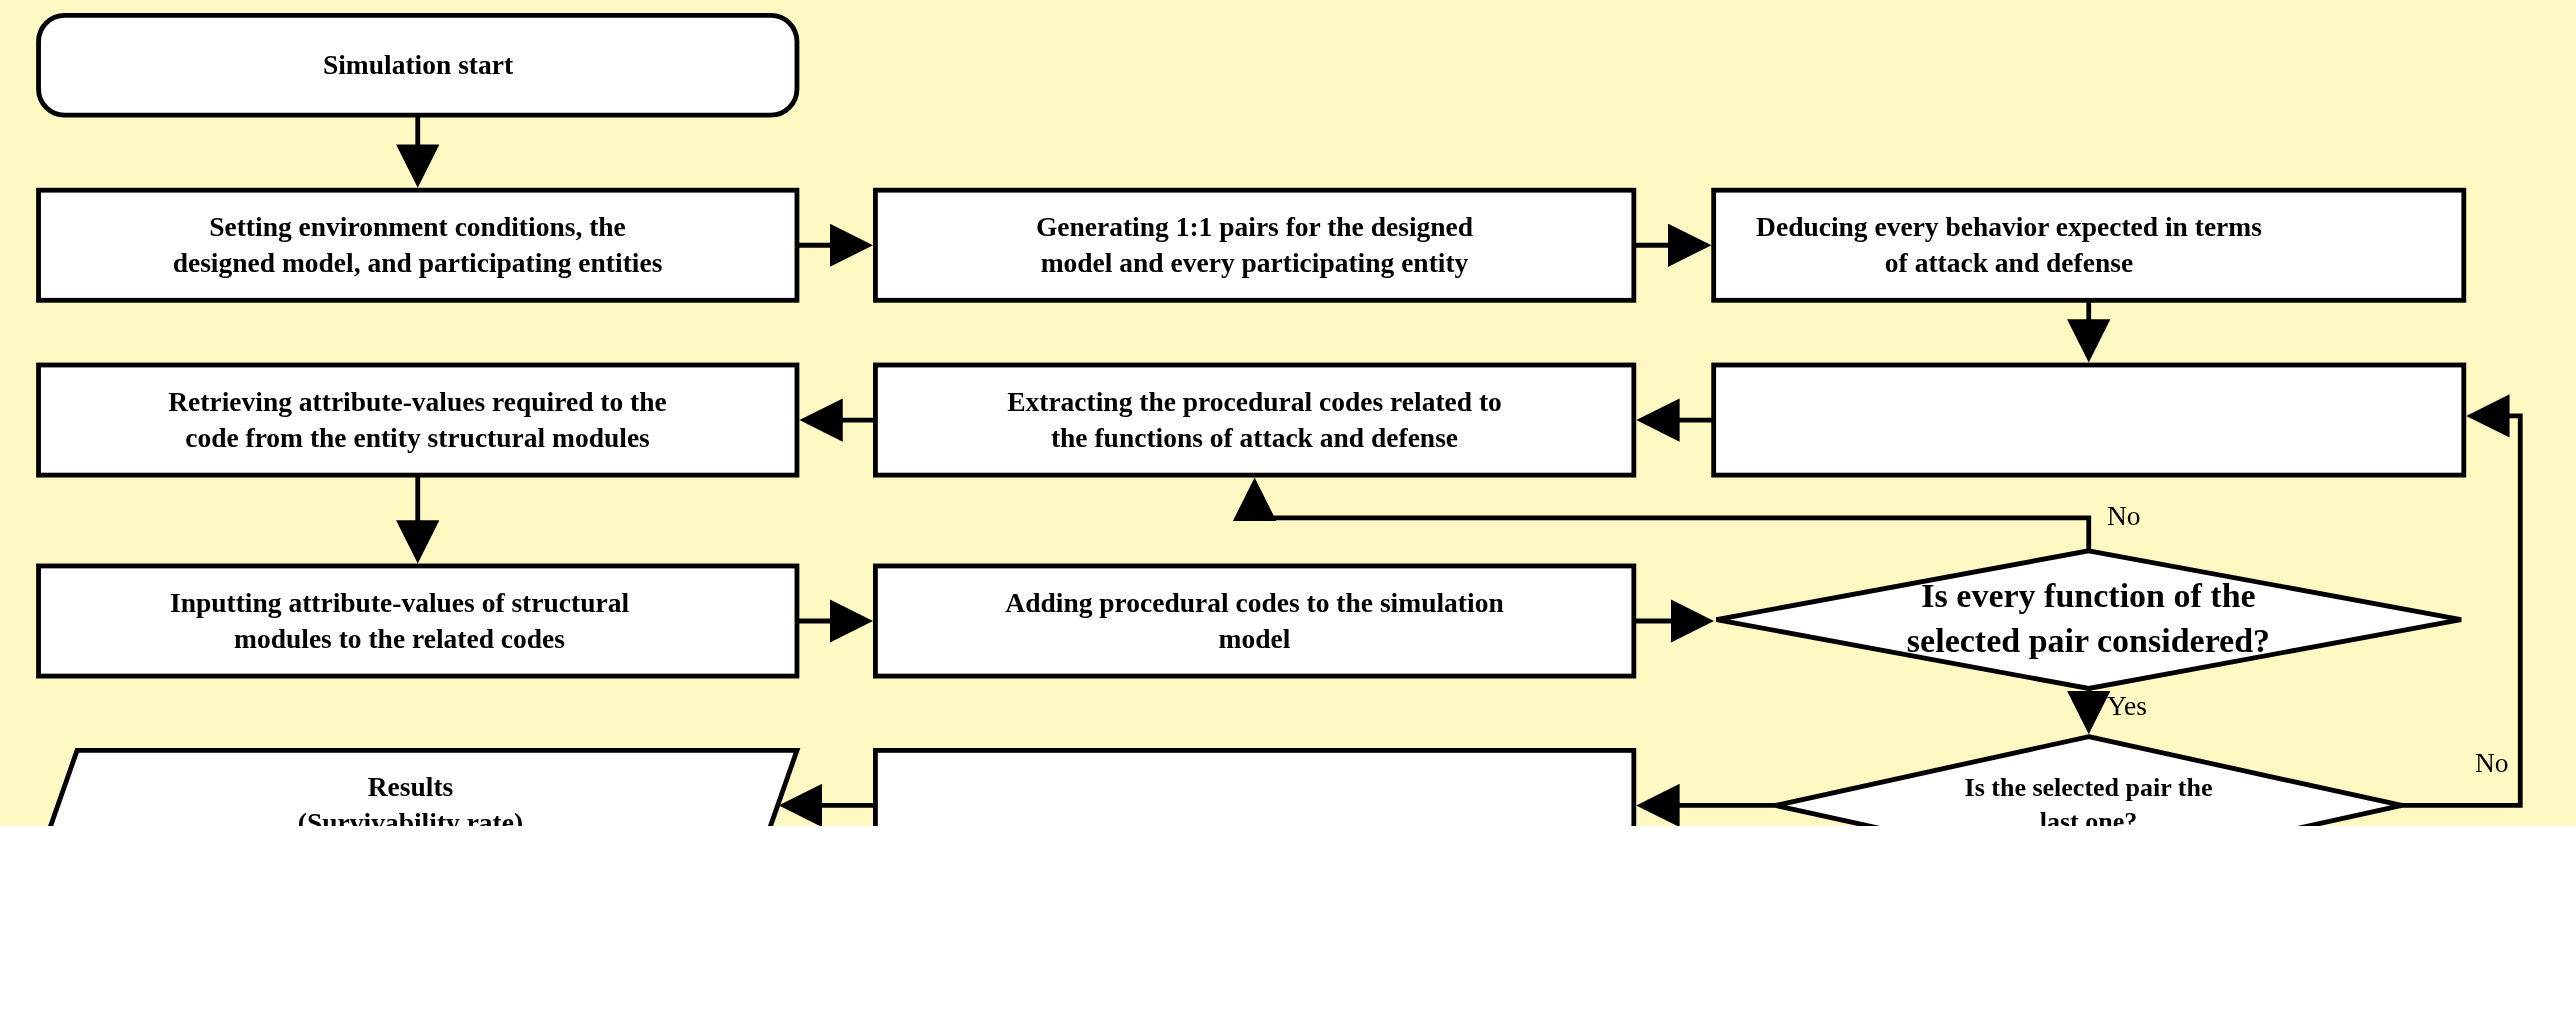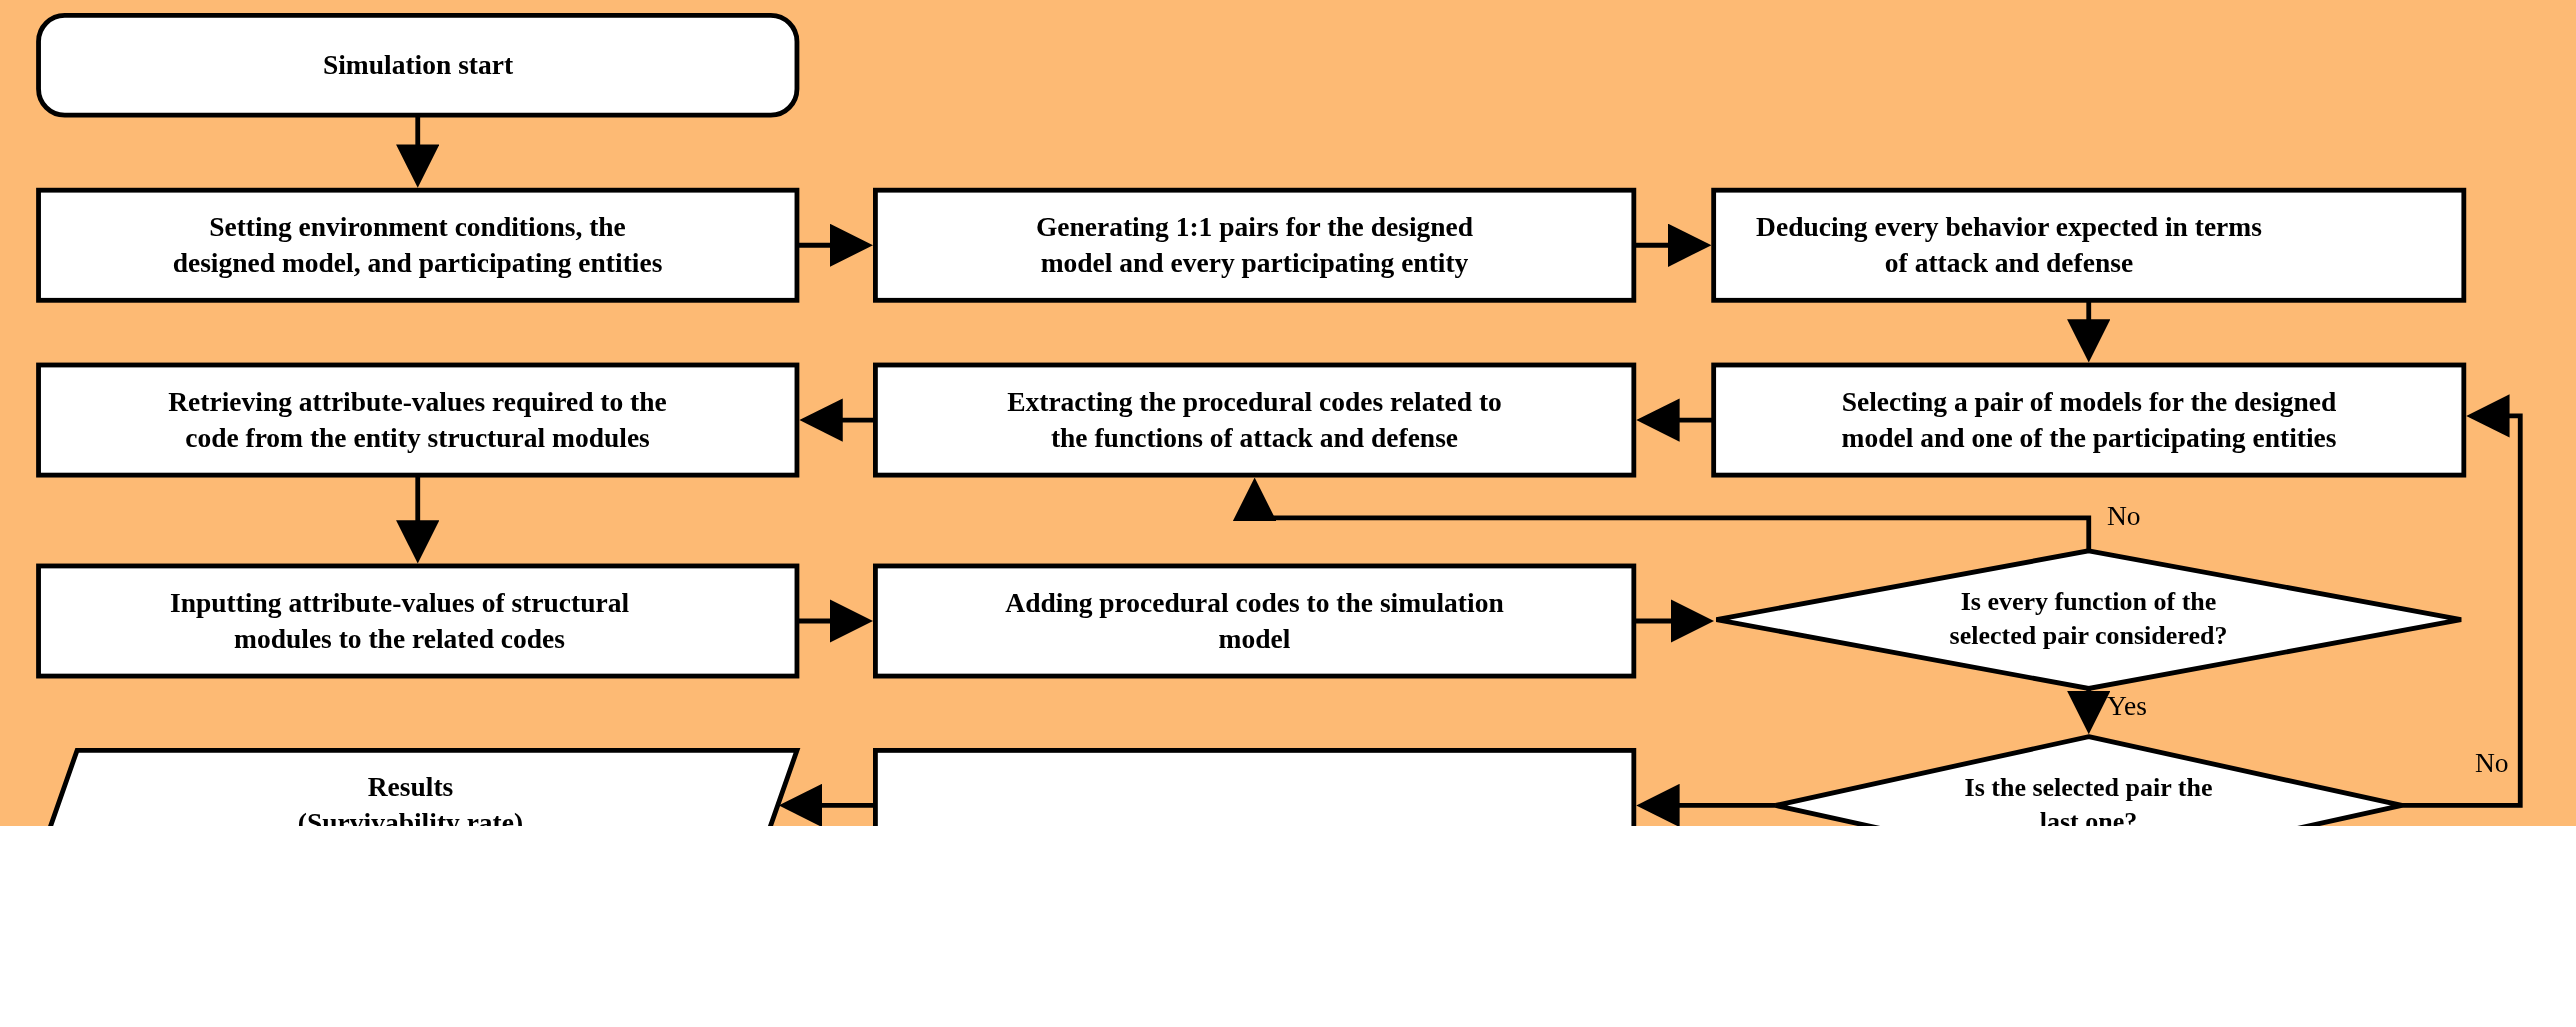--- a/index.html
+++ b/index.html
@@ -4,21 +4,21 @@
 <style>
   html, body {
     margin: 0;
     padding: 0;
     background: #ffffff;
   }
   #stage {
     position: relative;
     width: 2576px;
     height: 826px;
-    background: #fdba74;
+    background: #fef9c3;
     font-family: "Liberation Serif", "DejaVu Serif", serif;
     overflow: hidden;
   }
   #flow-svg {
     position: absolute;
     left: 0;
     top: 0;
     width: 2576px;
     height: 1028px;
   }
@@ -124,30 +124,28 @@
 
   <div class="node-label" style="left:1618px; top:190px; width:742px; height:110px;padding-left:20px;">Deducing every behavior expected in terms
 of attack and defense</div>
 
   <div class="node-label" style="left:45px; top:365px; width:745px; height:110px;">Retrieving attribute-values required to the
 code from the entity structural modules</div>
 
   <div class="node-label" style="left:882px; top:365px; width:745px; height:110px;">Extracting the procedural codes related to
 the functions of attack and defense</div>
 
-  <div class="node-label" style="left:1718px; top:365px; width:742px; height:110px;">Selecting a pair of models for the designed
-model and one of the participating entities</div>
 
   <div class="node-label" style="left:27px; top:566px; width:745px; height:110px;">Inputting attribute-values of structural
 modules to the related codes</div>
 
   <div class="node-label" style="left:882px; top:566px; width:745px; height:110px;">Adding procedural codes to the simulation
 model</div>
 
-  <div class="node-label" style="left:1882px; top:571px; width:413px; height:96px; font-size:26px;">Is every function of the
+  <div class="node-label" style="left:1882px; top:571px; width:413px; height:96px; font-size:34px;">Is every function of the
 selected pair considered?</div>
 
   <div class="node-label" style="left:52px; top:750px; width:717px; height:110px;">Results
 (Survivability rate)</div>
 
 
   <div class="node-label" style="left:1899px; top:757px; width:379px; height:96px; font-size:26px;">Is the selected pair the
 last one?</div>
 
   <div class="node-label" style="left:39px; top:907px; width:725px; height:100px;">Simulation termination</div>

